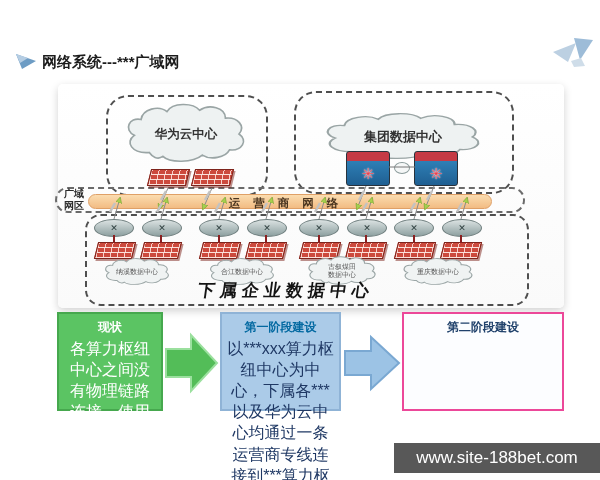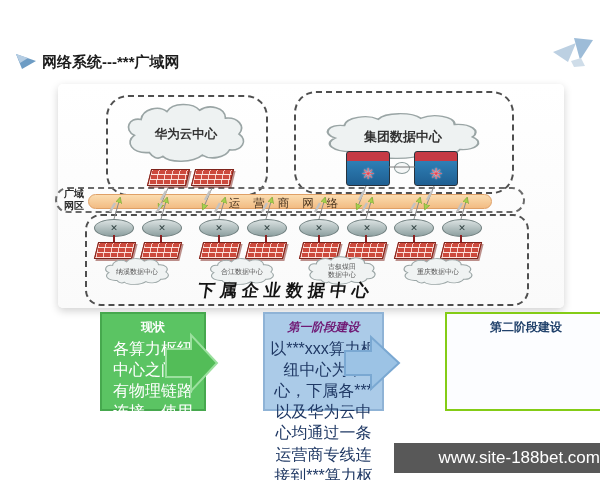--- a/index.html
+++ b/index.html
@@ -26,21 +26,21 @@
   .dashed-box{position:absolute;border:2px dashed #4f4f4f;border-radius:22px;background:transparent;}
   .box-hw{left:106px;top:95px;width:158px;height:97px;}
   .box-group{left:294px;top:91px;width:216px;height:99px;}
   .box-lower{left:85px;top:214px;width:440px;height:88px;border-radius:16px;}
   .capsule{position:absolute;left:55px;top:187px;width:470px;height:26px;border:2px dashed #6a6a6a;border-radius:14px;box-sizing:border-box;}
   .wan-label{position:absolute;left:64px;top:188px;font-size:10px;font-weight:bold;color:#2b2b2b;line-height:12px;text-align:center;}
   .carrier-bar{
     position:absolute;left:88px;top:194px;width:404px;height:15px;
     background:linear-gradient(180deg,#fbdcb0,#f2bc83);
     border:1px solid #dfa067;border-radius:10px;box-sizing:border-box;
-    text-align:center;font-size:11.5px;font-weight:normal;color:#4a3520;
+    text-align:center;font-size:11.5px;font-weight:bold;color:#4a3520;
     line-height:17px;letter-spacing:13px;
   }
   
   .cloud{position:absolute;}
   .cloud svg{position:absolute;left:0;top:0;width:100%;height:100%;}
   .cloud .cloud-label{
     position:absolute;left:0;top:0;width:100%;height:100%;
     display:flex;flex-direction:column;align-items:center;justify-content:center;
     color:#333;text-align:center;
   }
@@ -79,36 +79,36 @@
   .link-ellipse{
     position:absolute;left:394px;top:162px;width:14px;height:10px;border-radius:50%;
     background:#f5f7f7;border:1px solid #8a9a9a;
   }
   .section-title{
     position:absolute;left:198px;top:279px;
     font-size:17px;font-weight:800;color:#141414;letter-spacing:5px;
     transform:skewX(-8deg);
   }
   
-  .phase{position:absolute;top:312px;height:99px;box-sizing:border-box;padding:5px 5px;text-align:center;margin-left:43px;}
+  .phase{position:absolute;top:312px;height:99px;box-sizing:border-box;padding:5px 5px;text-align:center;}
   .phase .phase-title{font-size:12px;font-weight:bold;margin-bottom:2px;}
   .phase .phase-body{font-size:16px;line-height:1.32;}
   .phase1{left:57px;width:106px;background:#5bc463;border:2px solid #46a84e;color:#fff;}
   .phase1 .phase-title{color:#fff;}
   .phase2{left:220px;width:121px;background:#abcbe8;border:2px solid #8fb3d6;}
-  .phase2 .phase-title{color:#701a75;font-style:italic;}
+  .phase2 .phase-title{color:#0369a1;}
   .phase2 .phase-body{color:#1f3864;}
-  .phase3{left:402px;width:162px;background:#fcfdff;border:2px solid #84cc16;}
+  .phase3{left:402px;width:162px;background:#fcfdff;border:2px solid #ec4899;}
   .phase3 .phase-title{color:#20416b;}
   .phase3 .phase-body{color:#47688f;}
   .flow-arrows{position:absolute;left:0;top:0;}
   
   .footerbar{
     position:absolute;left:394px;top:443px;width:206px;height:30px;
-    background:#585858;color:#fff;font-size:17px;line-height:30px;text-align:right;
+    background:#585858;color:#fff;font-size:17px;line-height:30px;text-align:center;
   }
   .connector-layer{position:absolute;left:0;top:0;pointer-events:none;}
 </style>
 </head>
 <body>
 
 <div class="stage">
 
 
   <svg class="plane-tr" width="60" height="45" viewBox="0 0 60 45">

